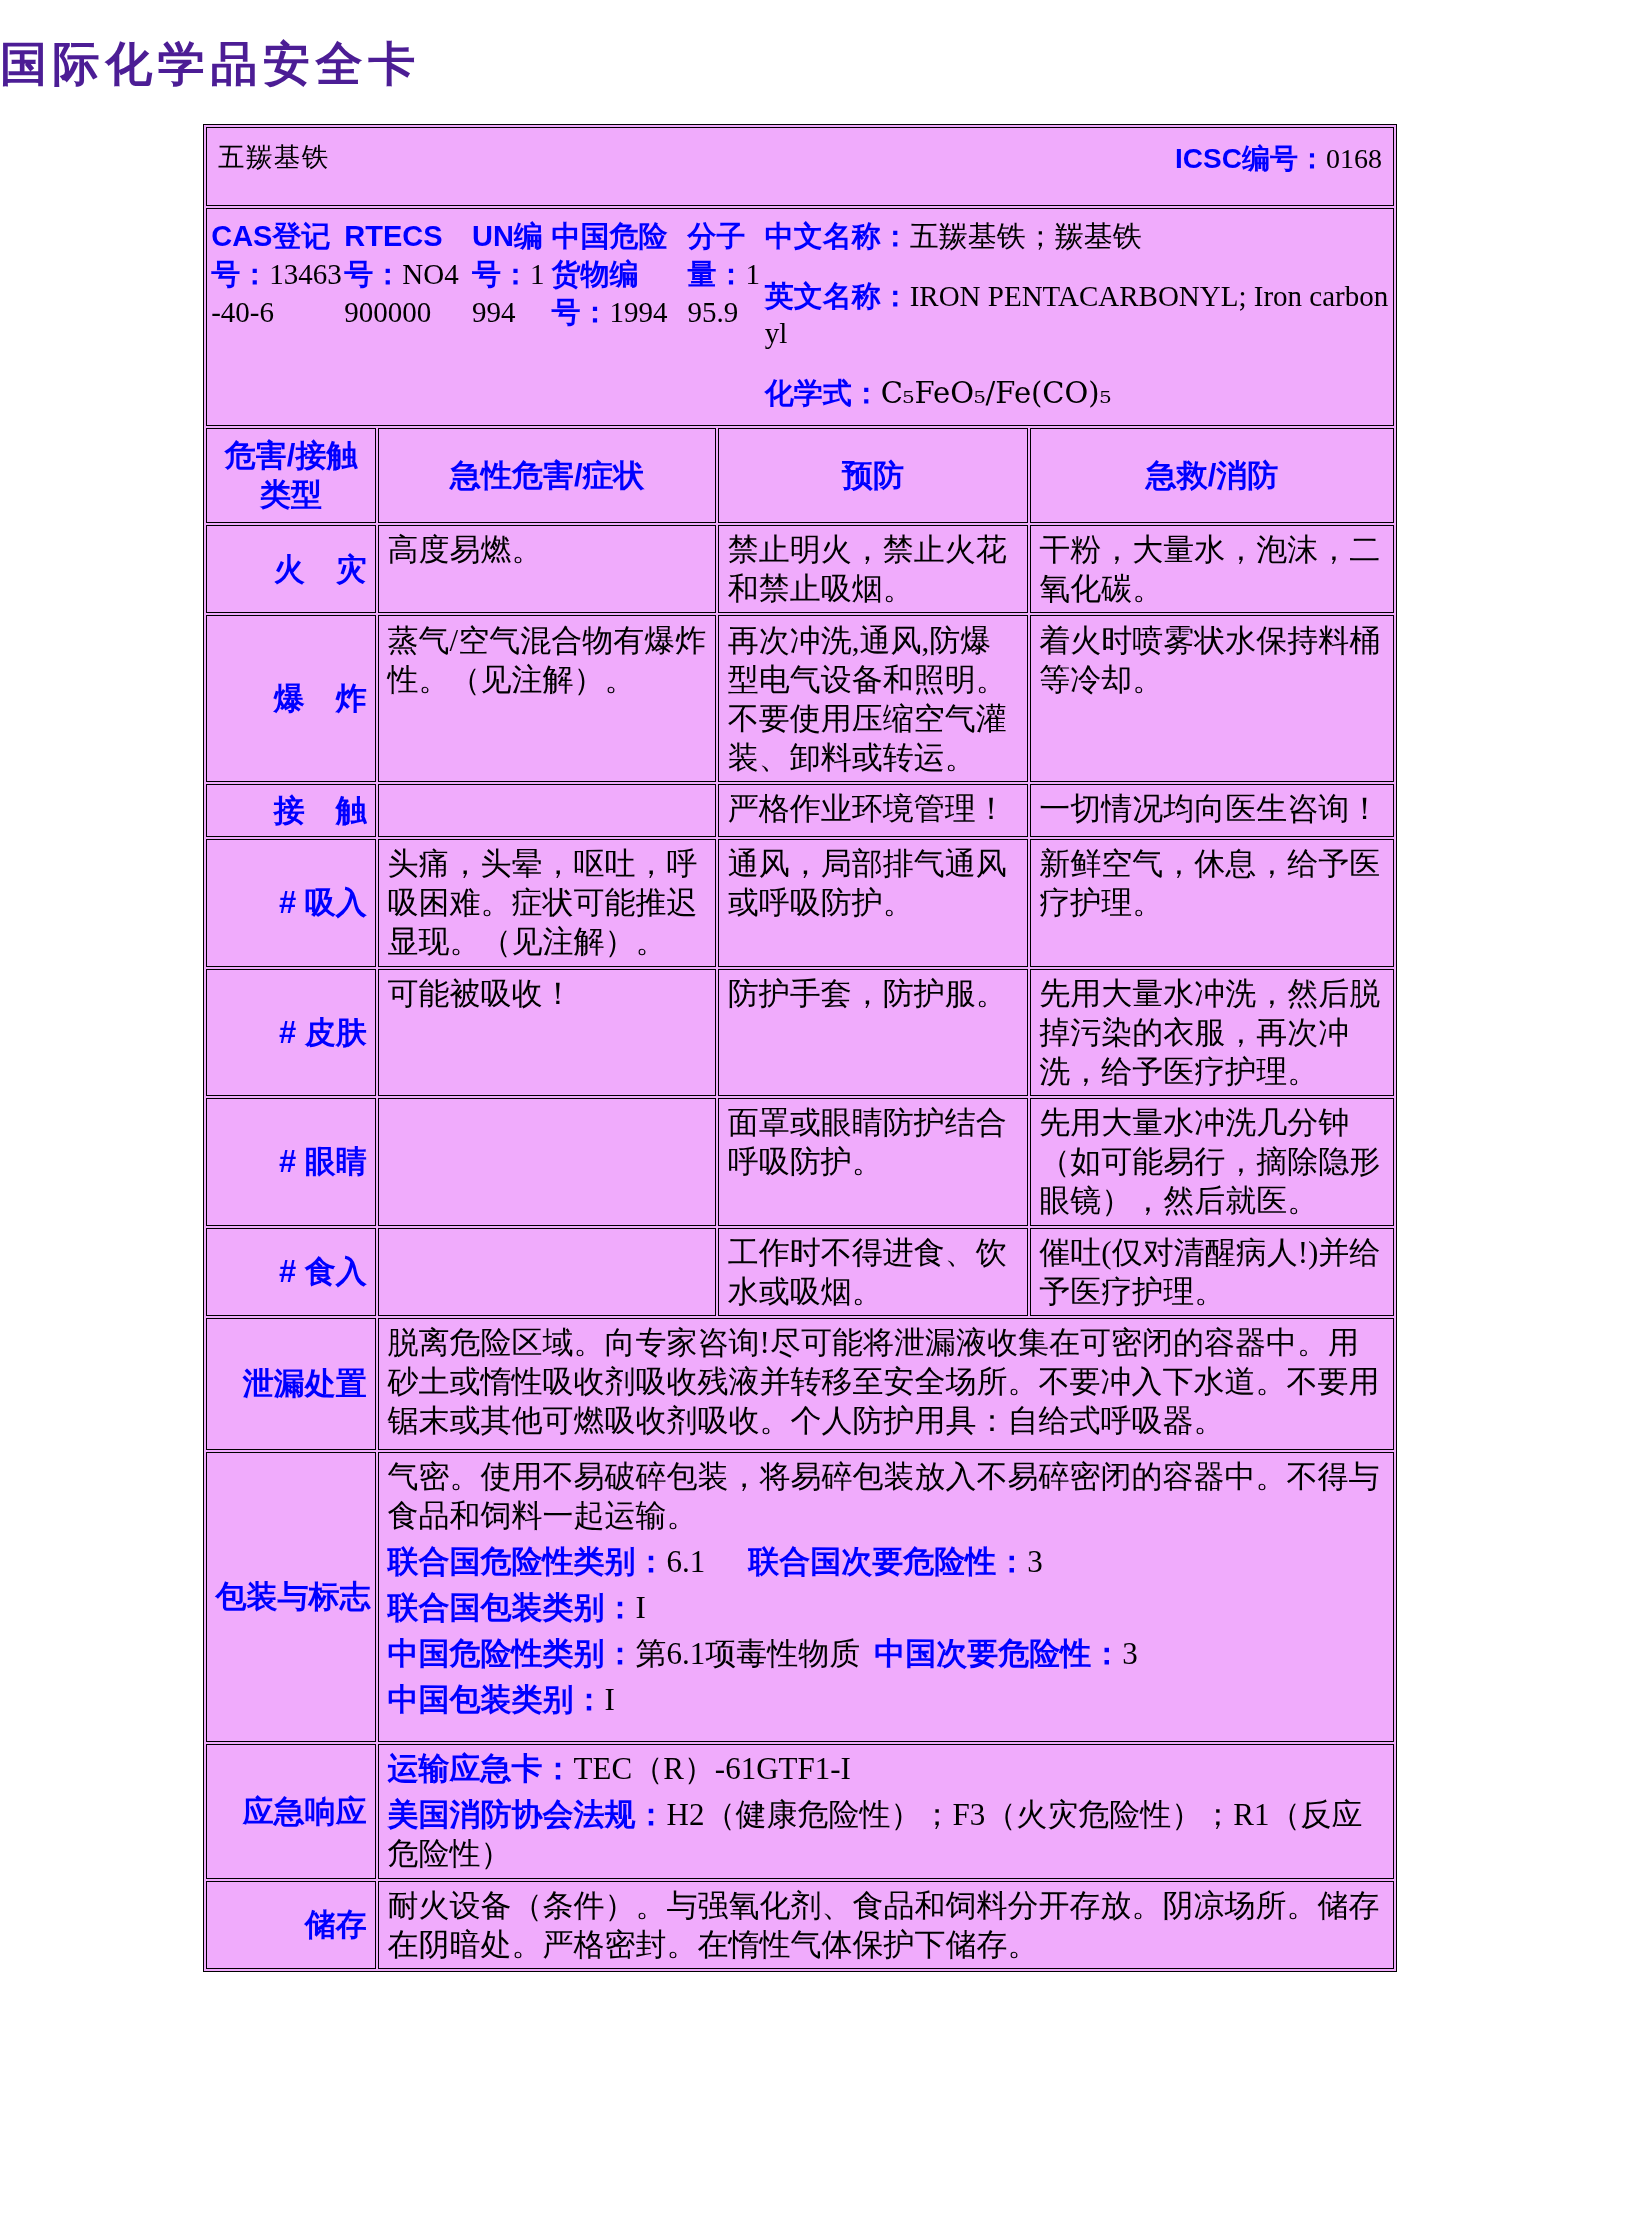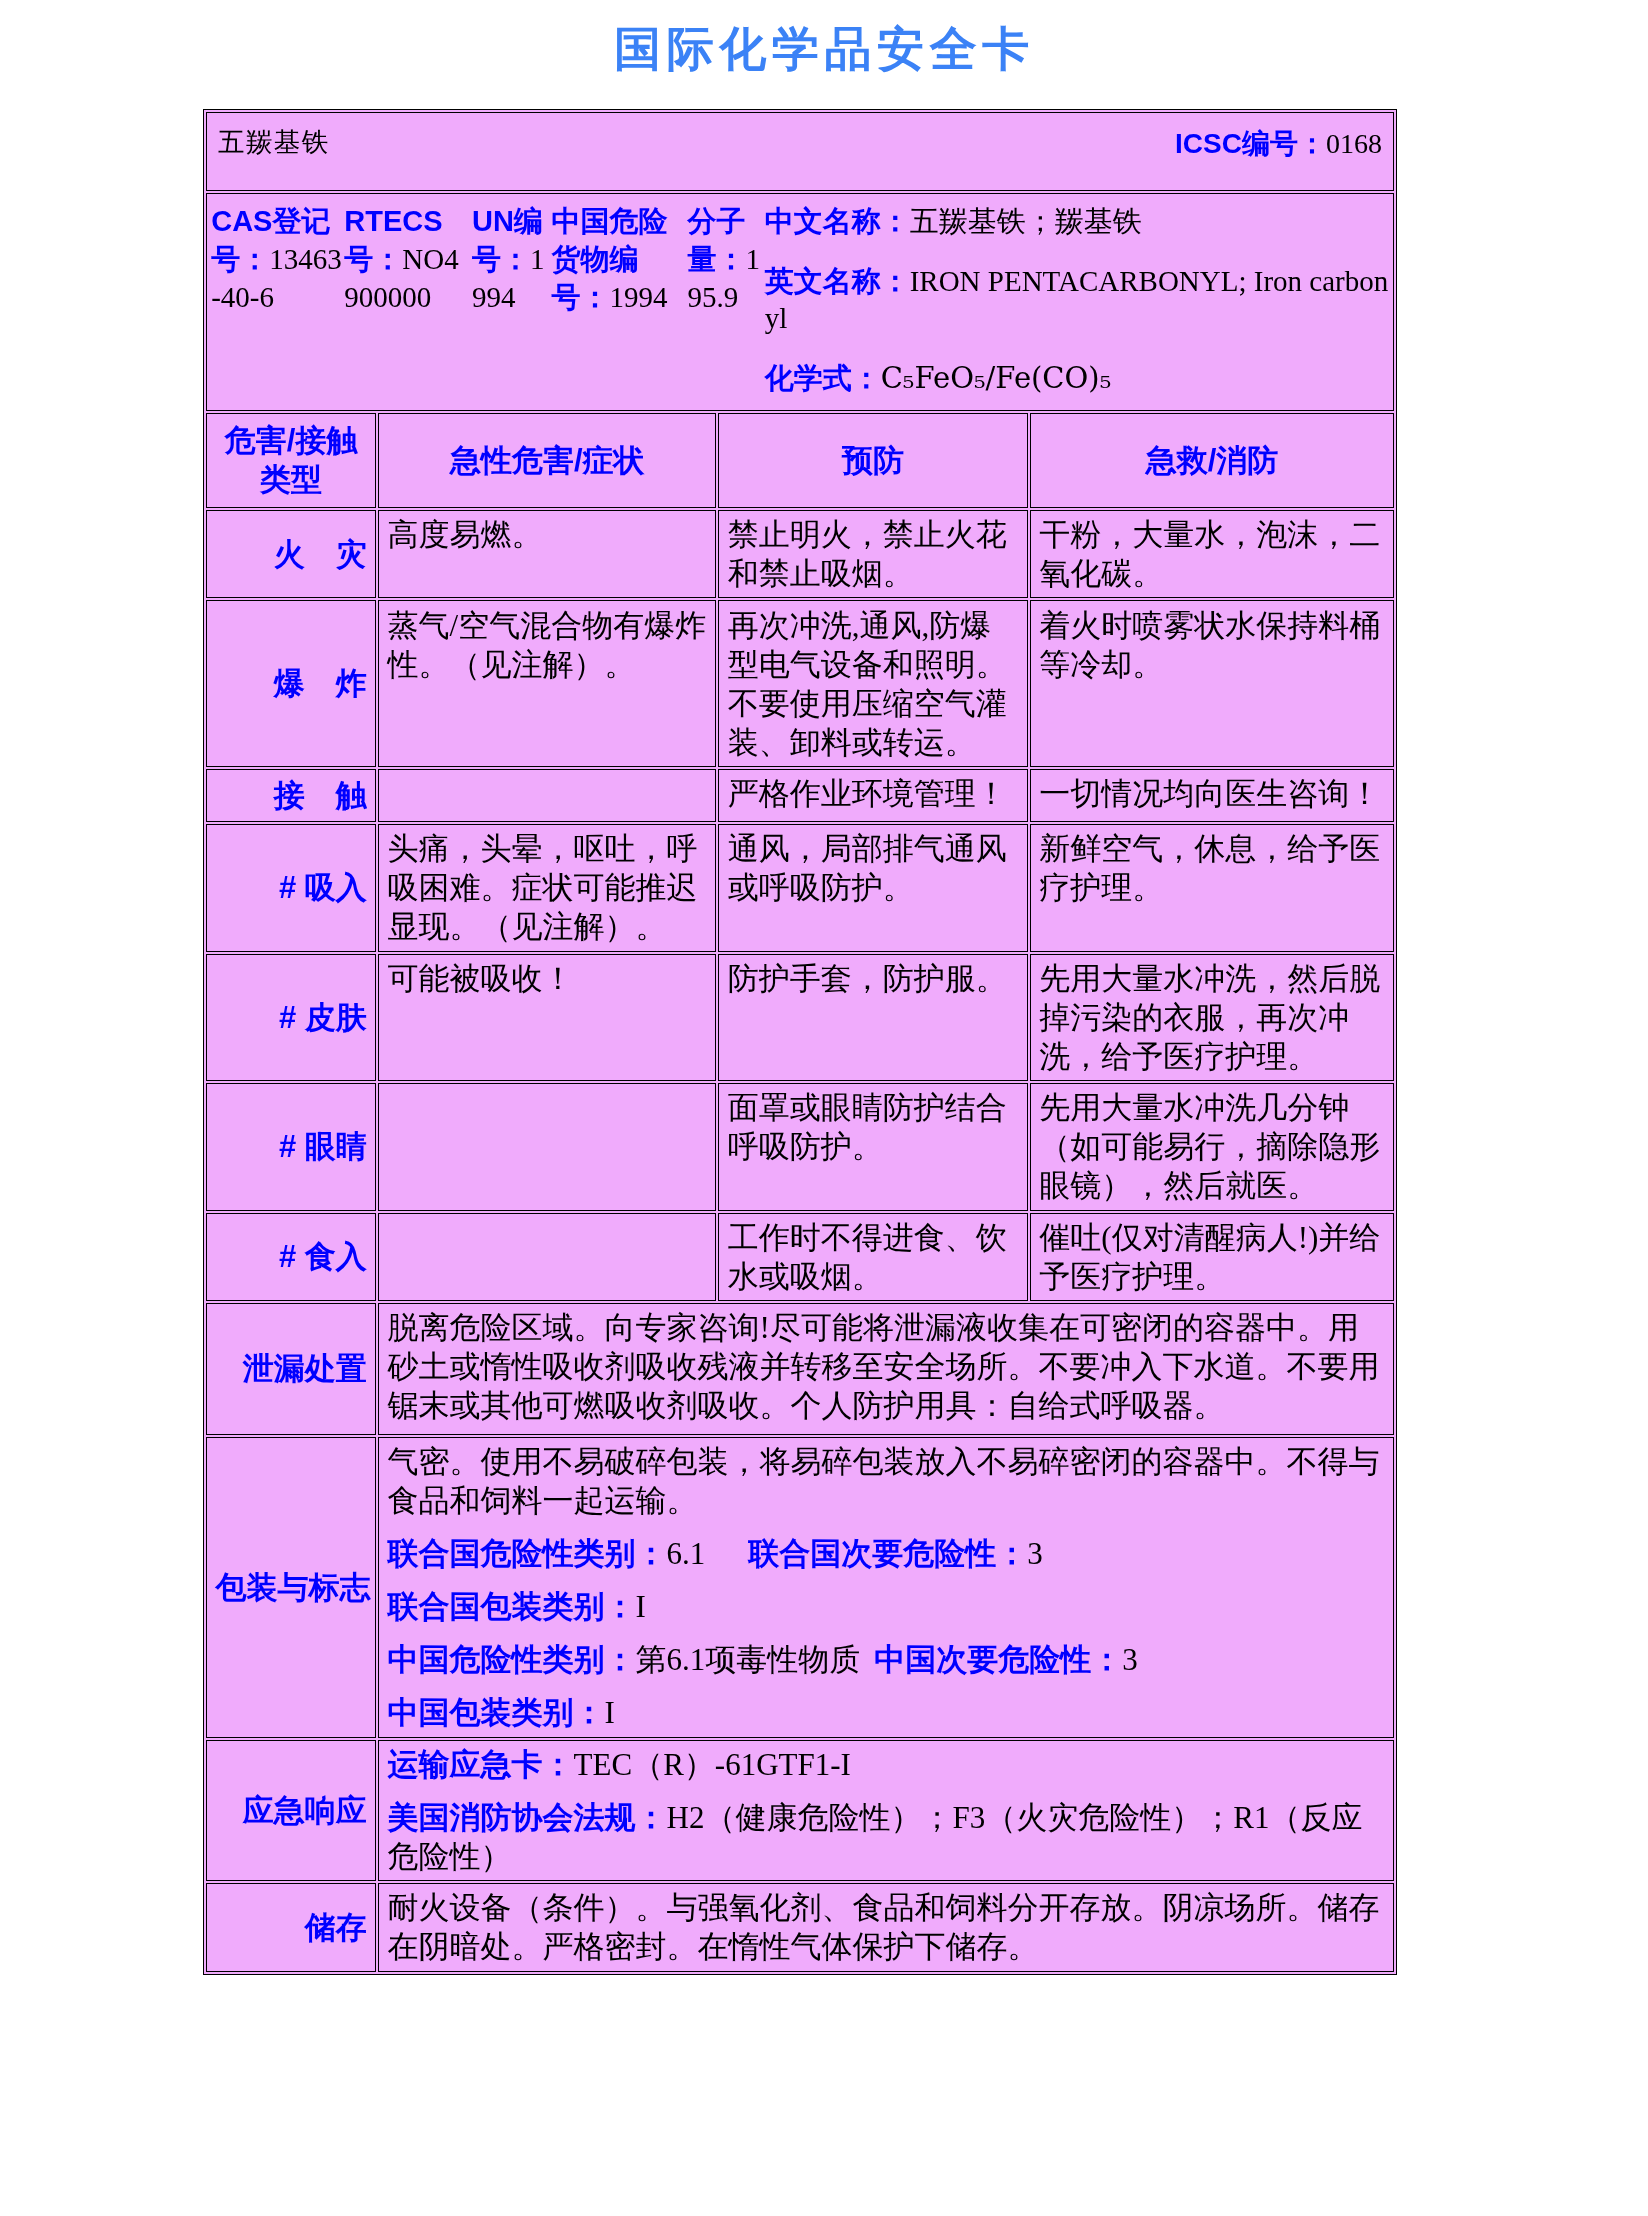--- a/index.html
+++ b/index.html
@@ -5,26 +5,26 @@
   * { margin: 0; padding: 0; box-sizing: border-box; }
   html, body { background: #ffffff; }
   body {
     width: 1649px;
     min-height: 2216px;
     position: relative;
     color: #000000;
     font-family: "Liberation Serif", "DejaVu Serif", serif;
   }
   .page-title {
-    padding-top: 18px;
-    text-align: center;
+    padding-top: 33px;
+    text-align: left;
     font-size: 47px;
     font-weight: bold;
     letter-spacing: 5.6px;
-    color: #3b82f6;
+    color: #4c1d95;
     font-family: "Liberation Sans", "DejaVu Sans", sans-serif;
   }
   table.card {
     margin: 28px 0 0 203px;
     width: 1194px;
     table-layout: fixed;
     border-collapse: separate;
     border-spacing: 2.8px;
     border: 1.4px solid #000000;
     background: #f0abfc;
@@ -68,21 +68,21 @@
   
   td.colhead {
     vertical-align: middle;
     text-align: center;
     color: #0000ff;
     font-weight: bold;
     font-size: 31px;
     font-family: "Liberation Sans", "DejaVu Sans", sans-serif;
   }
   
-  .seg-line { margin-top: 14px; }
+  .seg-line { margin-top: 7px; }
   .seg-line:first-child { margin-top: 0; }
   .pair-gap { display: inline-block; width: 43px; }
   .pair-gap-sm { display: inline-block; width: 14px; }
 </style>
 </head>
 <body>
 
 <div class="page-title">国际化学品安全卡</div>
 
 <table class="card">

